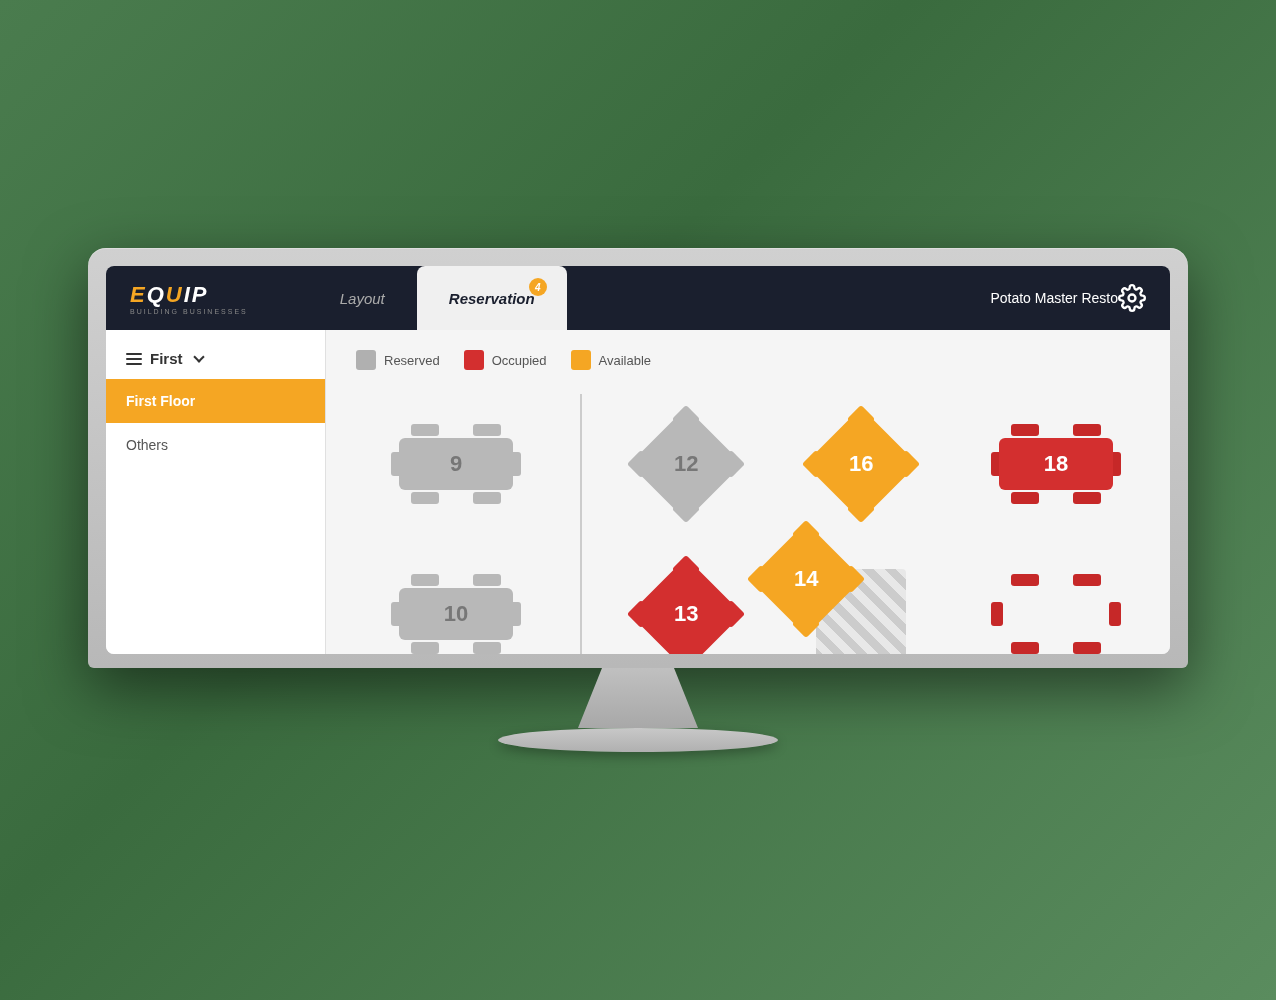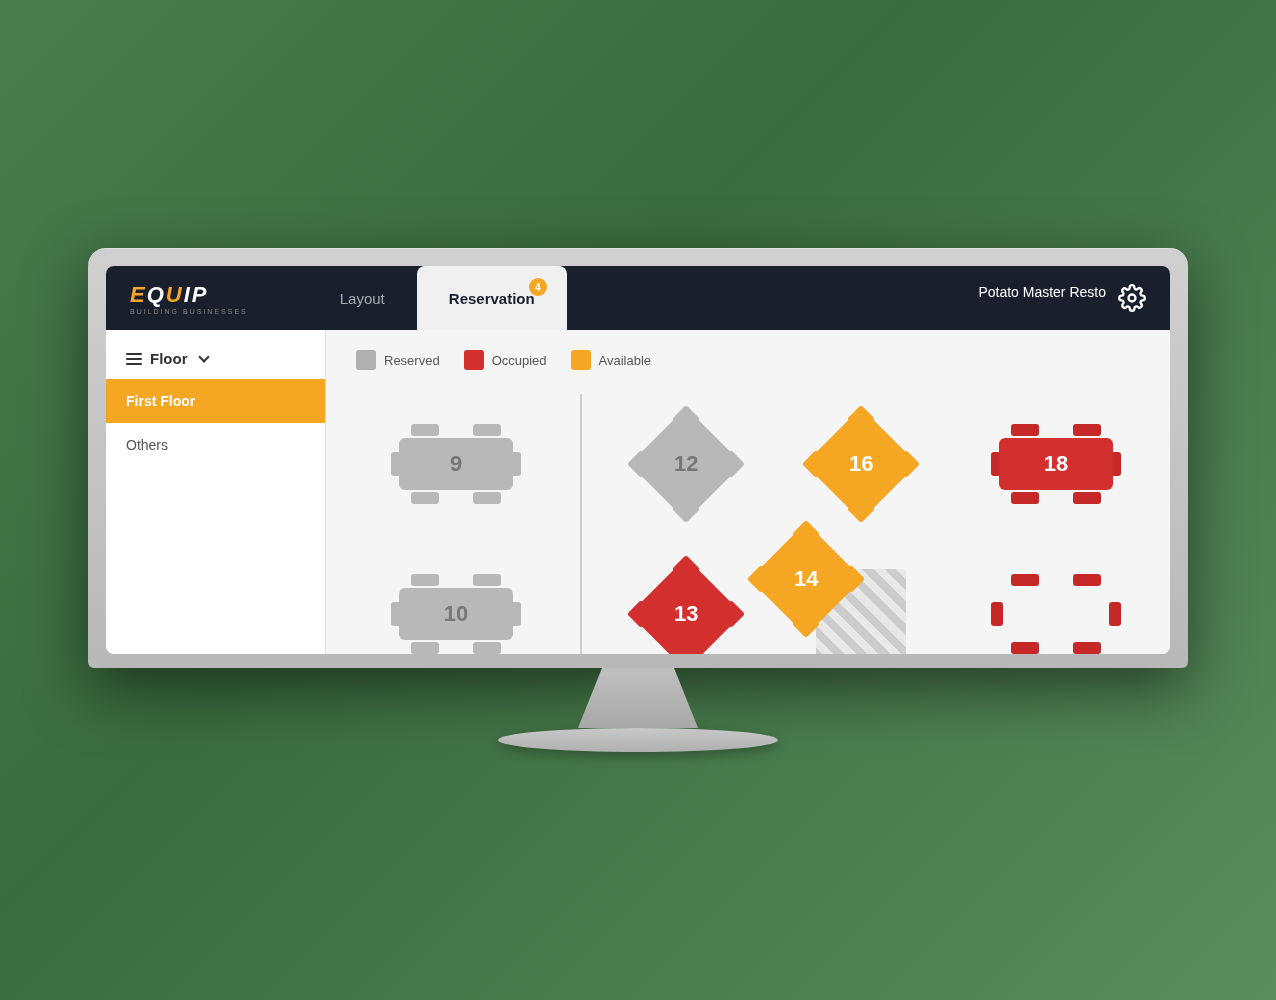--- a/index.html
+++ b/index.html
@@ -89,20 +89,21 @@
       font-size: 7px;
       letter-spacing: 2px;
       text-transform: uppercase;
     }
 
     .nav-tabs {
       display: flex;
       align-items: stretch;
       flex: 1;
       height: 100%;
+      font-style: italic;
     }
 
     .nav-tab {
       display: flex;
       align-items: center;
       padding: 0 32px;
       color: #aaa;
       font-size: 15px;
       cursor: pointer;
       position: relative;
@@ -128,21 +129,21 @@
       height: 18px;
       display: flex;
       align-items: center;
       justify-content: center;
       font-size: 10px;
       font-weight: bold;
     }
 
     .header-right {
       display: flex;
-      gap: 12px;
+      align-items: center;
       margin-left: auto;
     }
 
     .header-right .restaurant-name {
       color: white;
       font-size: 14px;
     }
 
     .gear-icon {
       width: 28px;
@@ -428,21 +429,21 @@
 
         <div class="main">
 
           <div class="sidebar">
             <div class="sidebar-menu-header">
               <div class="hamburger-icon">
                 <span></span>
                   <span></span>
                   <span></span>
               </div>
-              <span>Floor</span>
+              <span>First</span>
               <span class="chevron-down"></span>
             </div>
 
             <div class="sidebar-item active">
               <span>First Floor</span>
             </div>
             <div class="sidebar-item">
               <span>Others</span>
             </div>
           </div>

